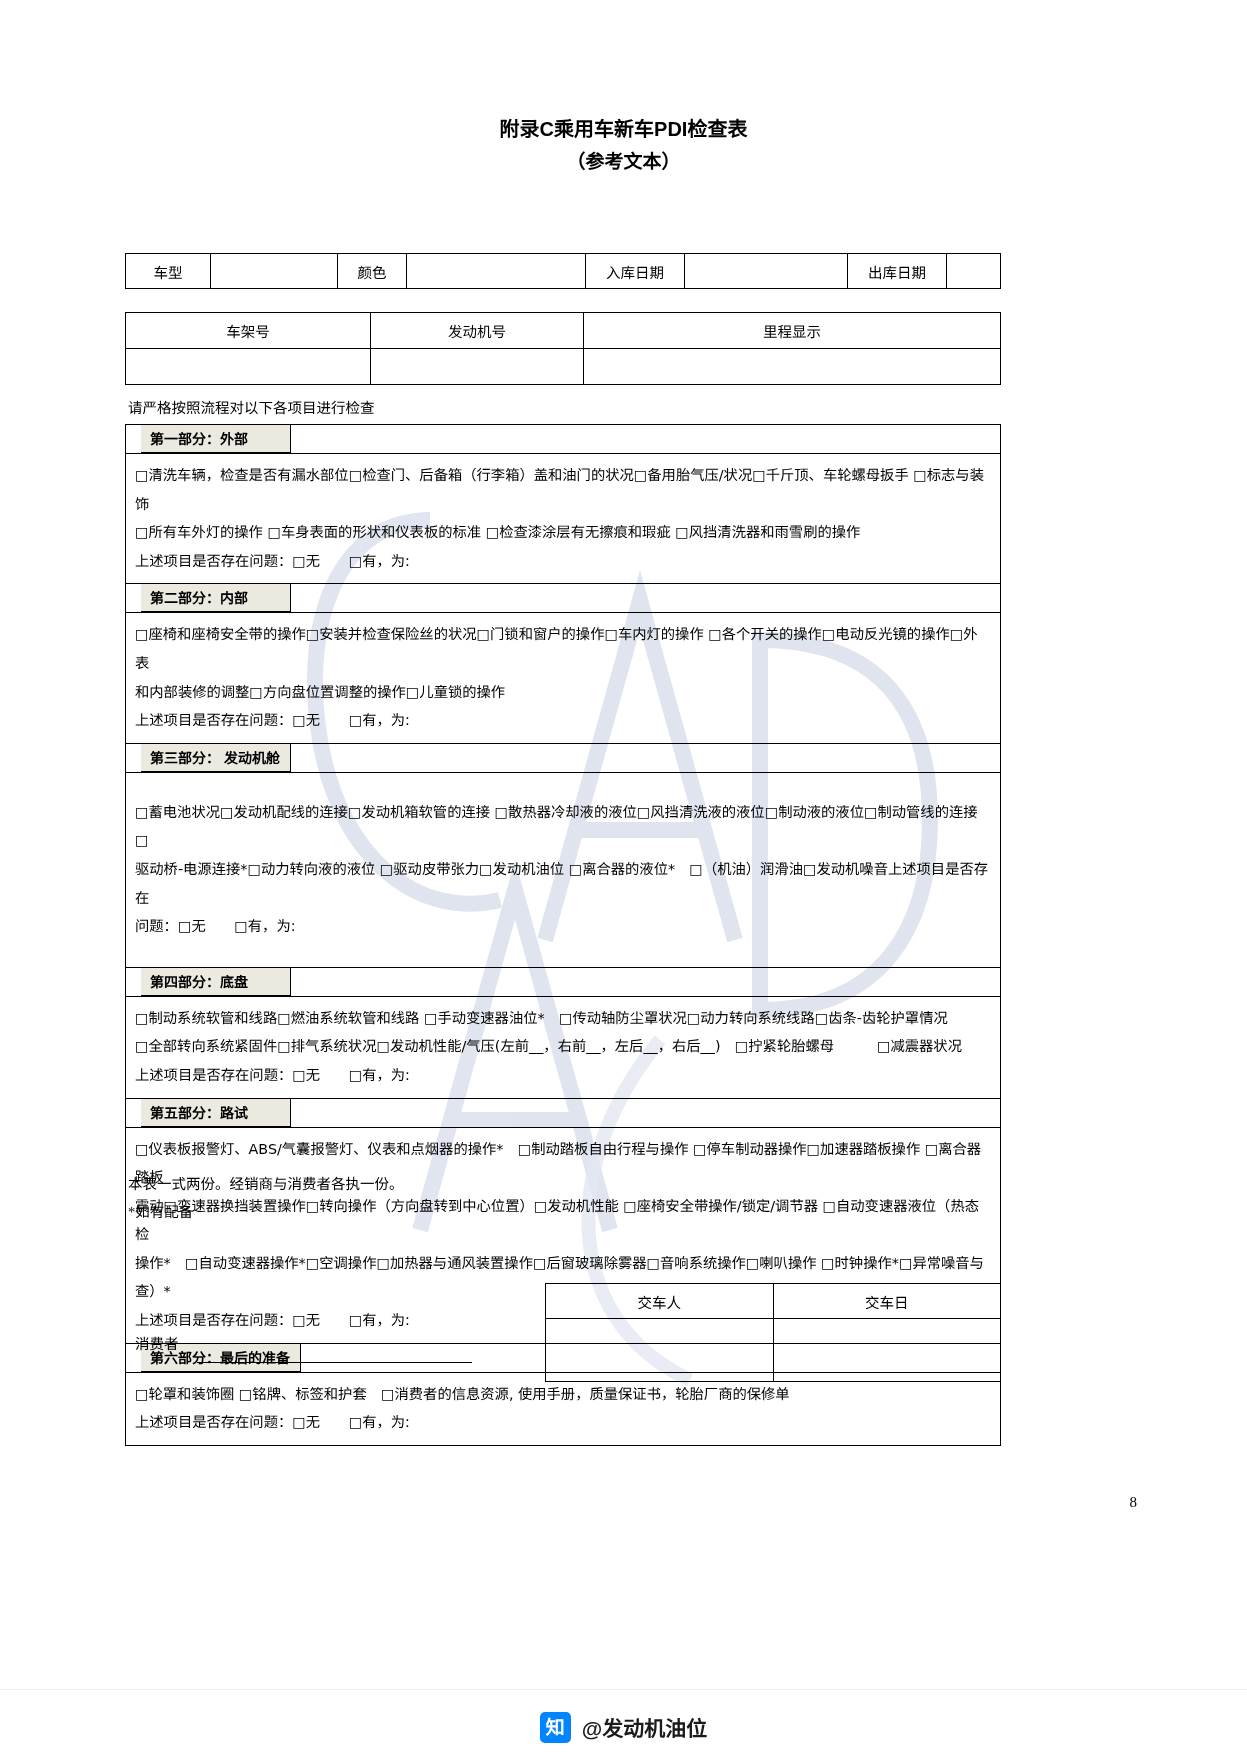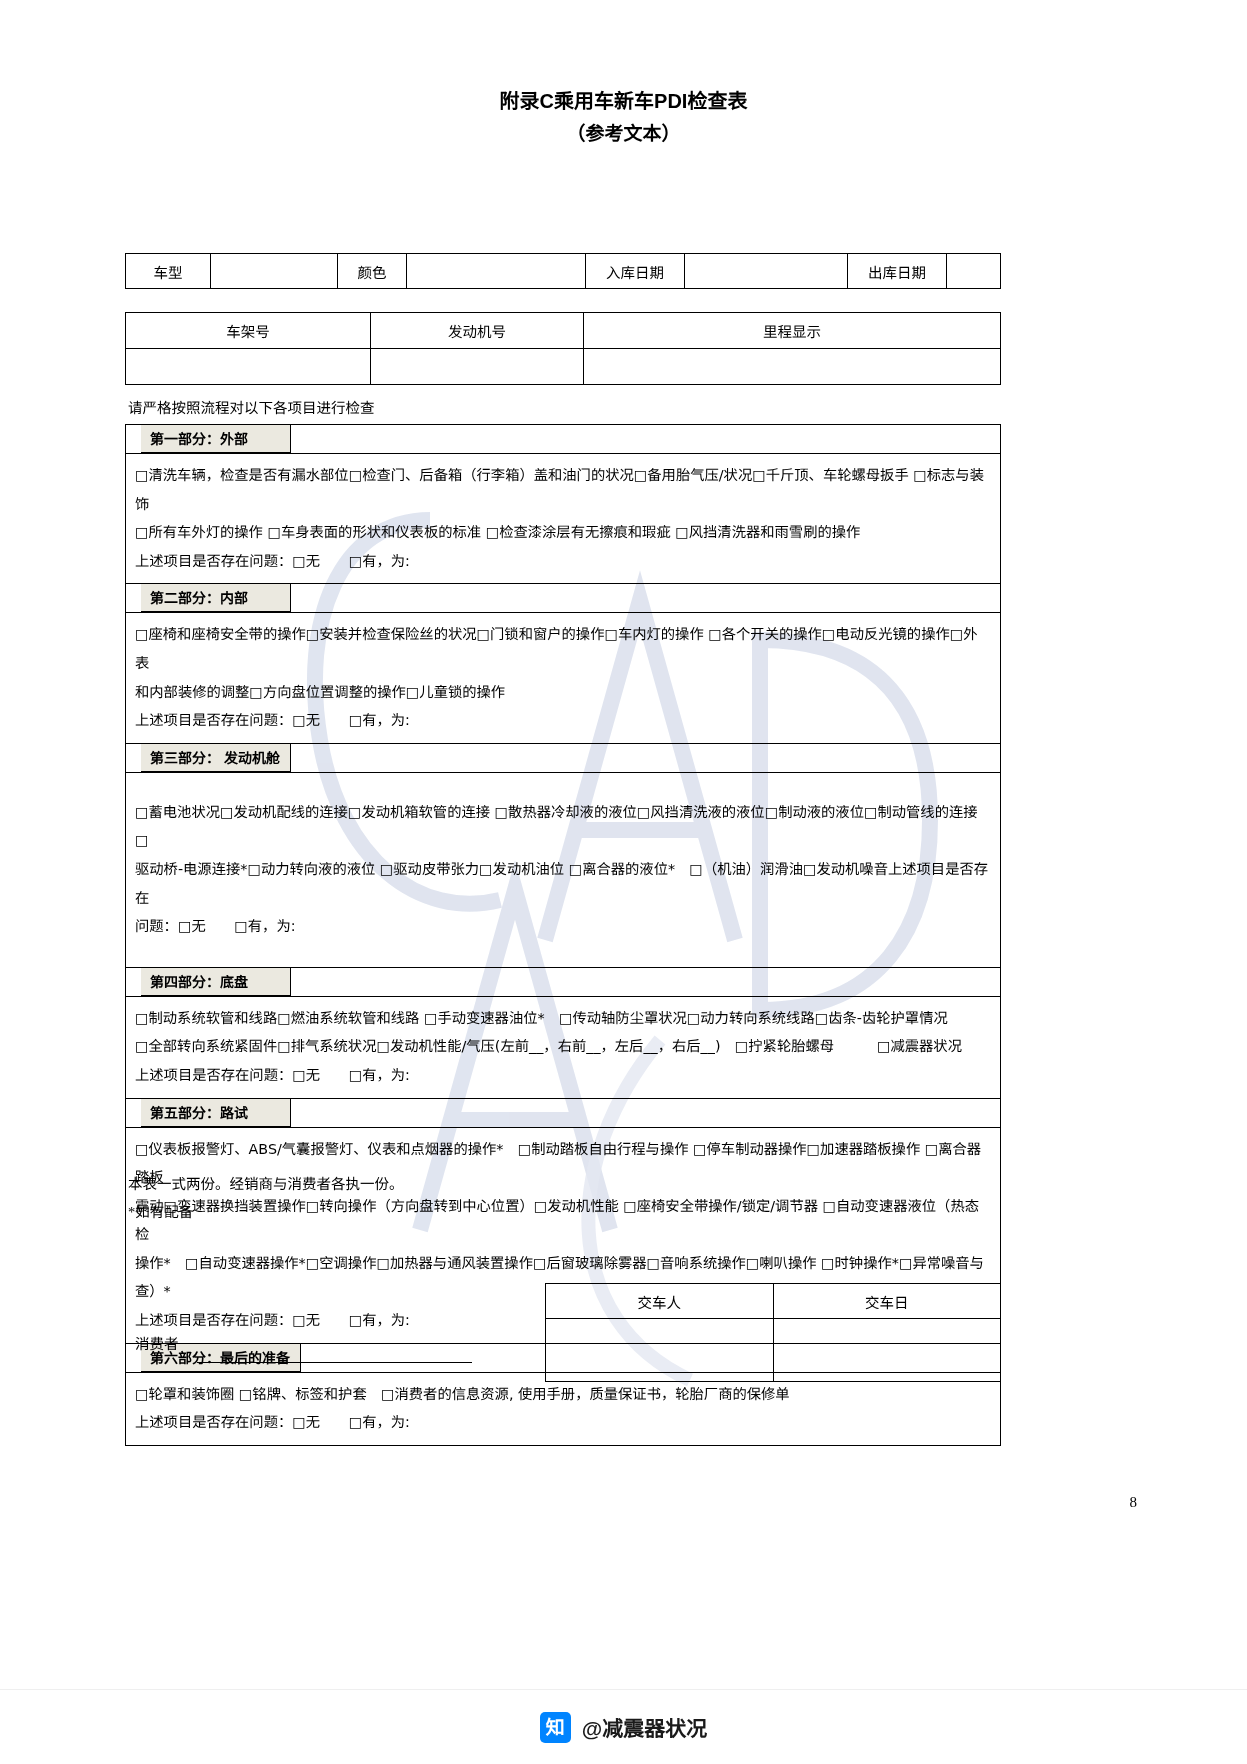--- a/index.html
+++ b/index.html
@@ -37,21 +37,21 @@
   }
 
   
   .doc-title {
     text-align: center;
     font-family: "Liberation Sans", sans-serif;
     font-weight: bold;
     font-size: 20px;
     letter-spacing: 0px;
     margin: 0;
-    padding-top: 88px;
+    padding-top: 116px;
     line-height: 1.35;
   }
   .doc-subtitle {
     text-align: center;
     font-family: "Liberation Sans", sans-serif;
     font-weight: bold;
     font-size: 19px;
     margin: 0;
     padding-top: 6px;
     line-height: 1.35;
@@ -372,17 +372,17 @@
     <div class="consumer-label">消费者</div>
     <div class="consumer-rule"></div>
 
     <div class="page-number">8</div>
 
   </div>
 
   <div class="zhihu-bar">
     <div class="zhihu-inner">
       <div class="zhihu-logo">知</div>
-      <div class="zhihu-name">@减震器状况</div>
+      <div class="zhihu-name">@发动机油位</div>
     </div>
   </div>
 
 </div>
 
 </body></html>

